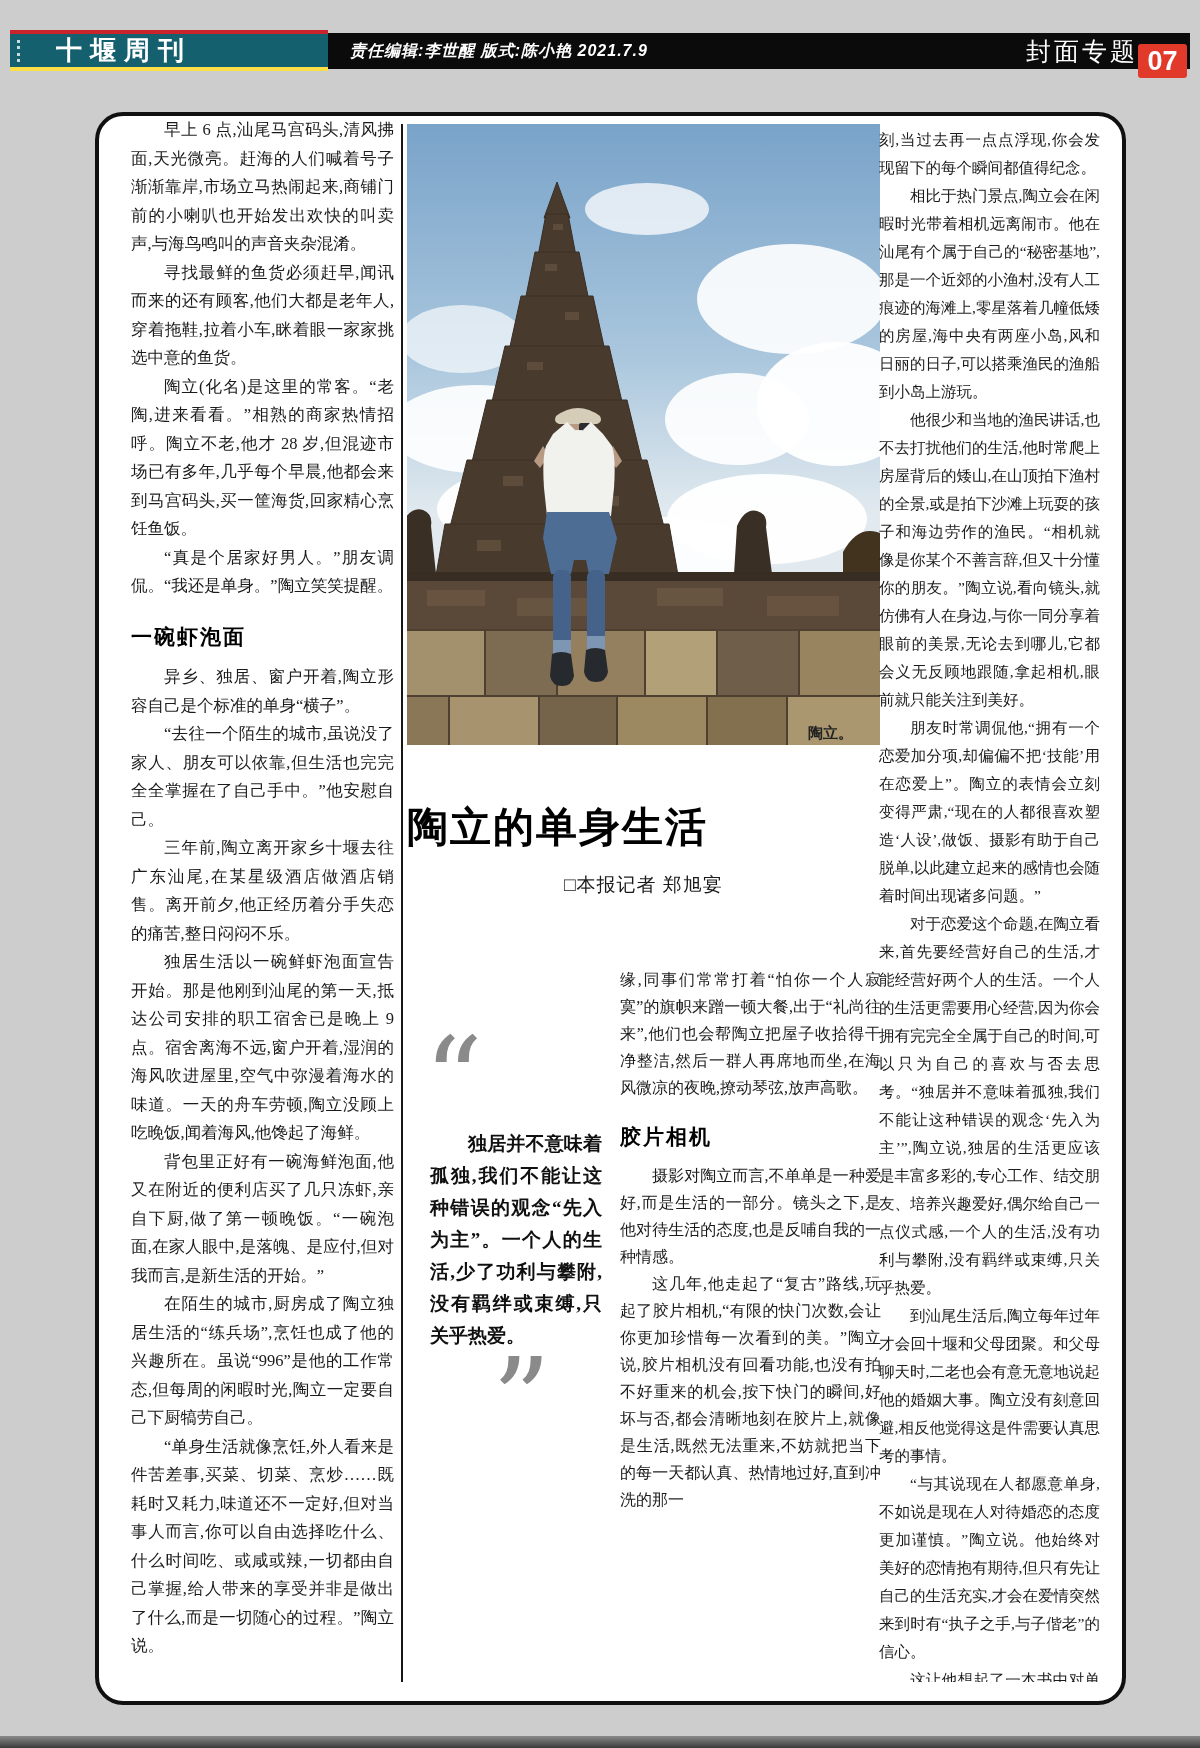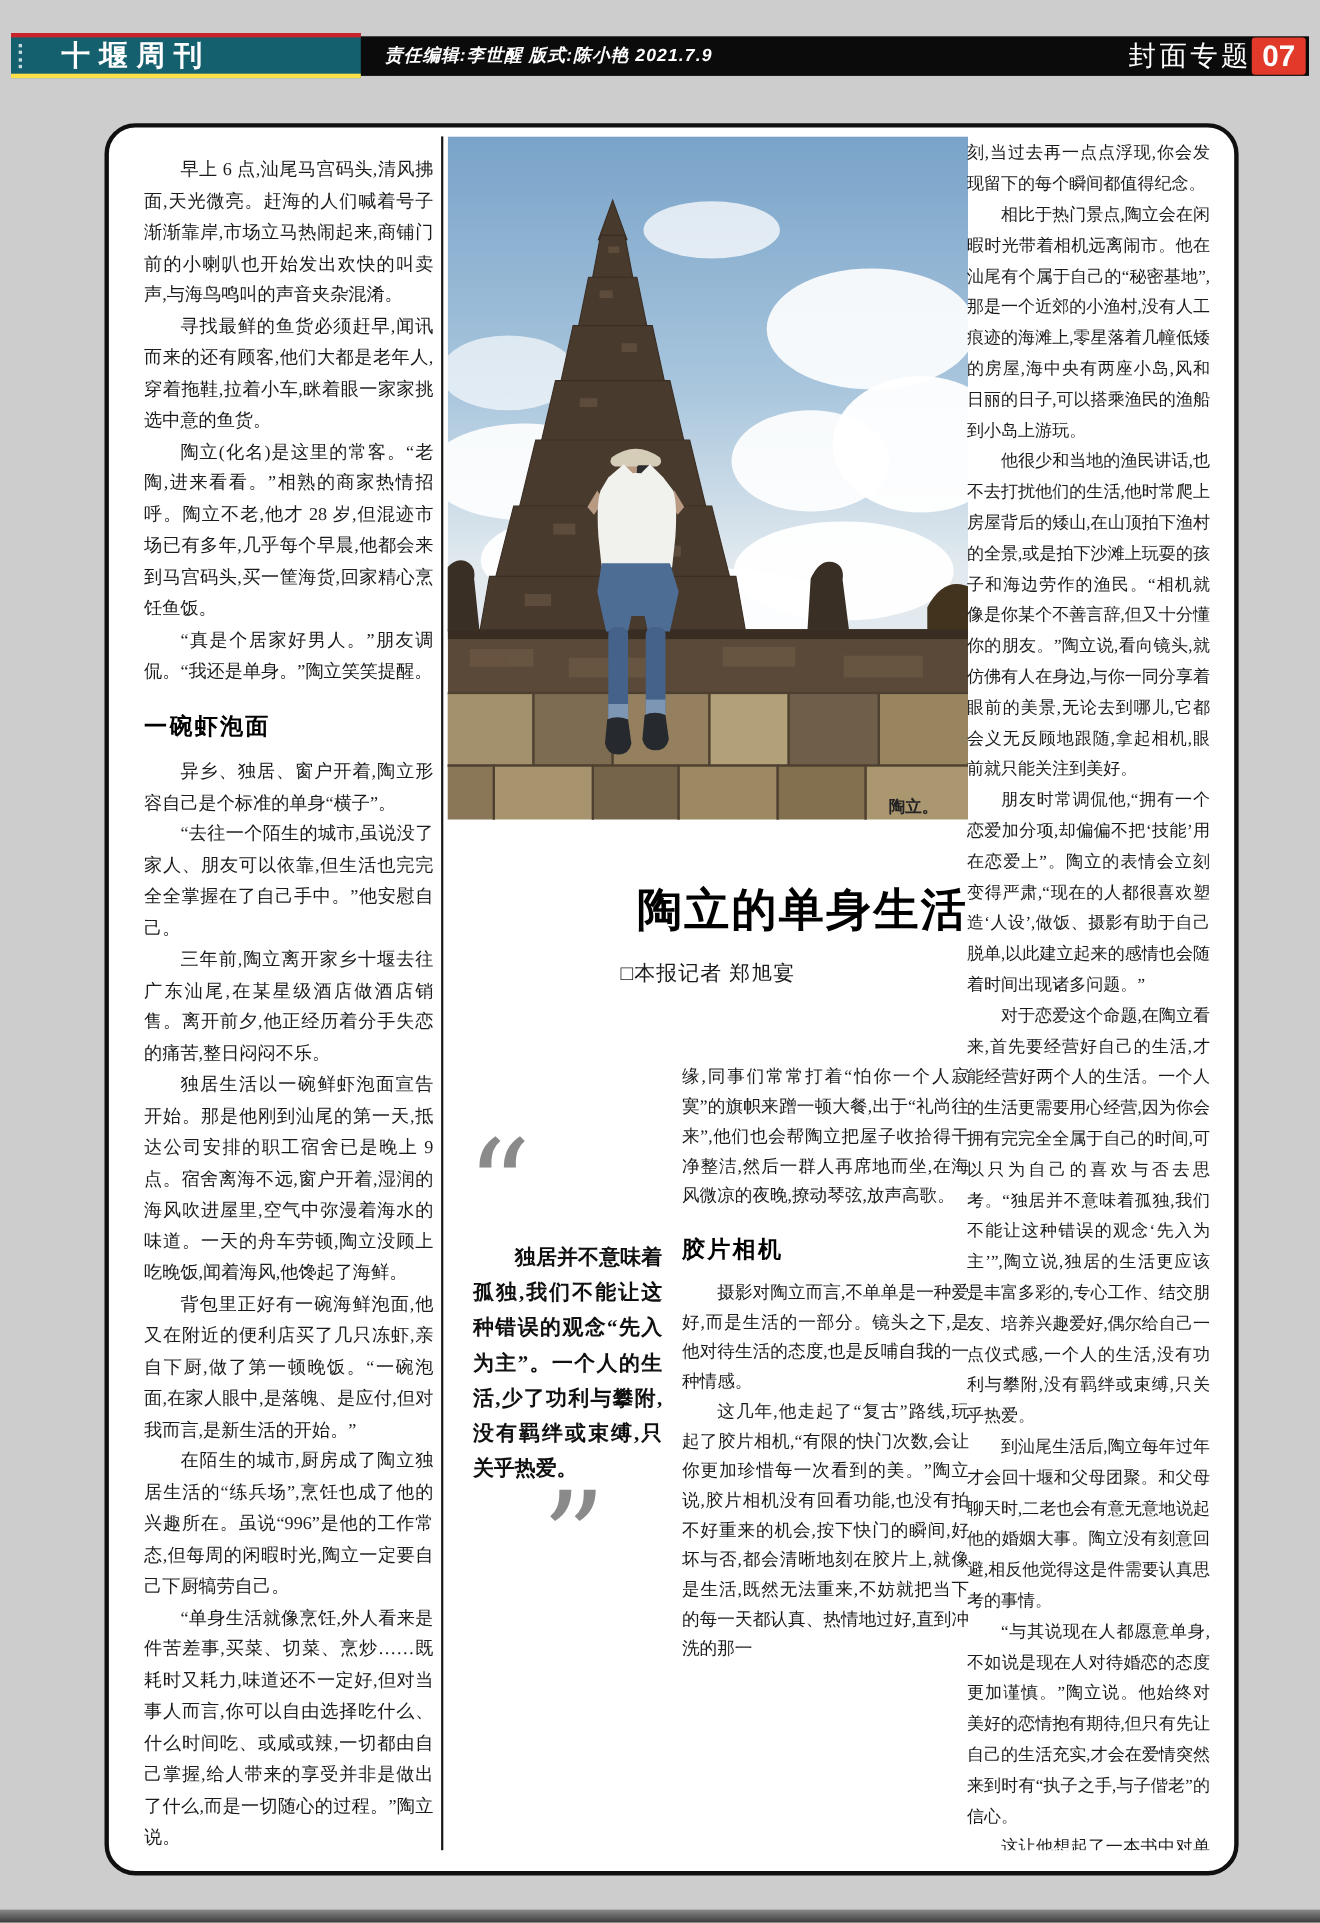--- a/index.html
+++ b/index.html
@@ -13,42 +13,42 @@
              letter-spacing:8px;padding-left:46px;font-family:"Liberation Serif","DejaVu Serif",serif;}
   .logo-marks{position:absolute;left:7px;top:6px;width:4px;height:22px;
               display:flex;flex-direction:column;justify-content:space-between;}
   .logo-marks i{display:block;width:3px;height:3px;background:#e8f2f4;opacity:.85;}
   .editor-line{position:absolute;left:340px;top:0;line-height:36px;color:#fff;
                font-family:"Liberation Sans","DejaVu Sans",sans-serif;
                font-style:italic;font-weight:bold;font-size:16px;letter-spacing:1px;}
   .section-label{position:absolute;right:52px;top:0;line-height:36px;color:#fff;
                  font-family:"Liberation Sans","DejaVu Sans",sans-serif;
                  font-weight:normal;font-size:25px;letter-spacing:3px;}
-  .page-num-box{position:absolute;right:3px;top:1px;width:49px;height:34px;background:#e23a2a;
+  .page-num-box{position:absolute;right:3px;top:11px;width:49px;height:34px;background:#e23a2a;
                 border-radius:3px;color:#fff;font-family:"Liberation Sans","DejaVu Sans",sans-serif;
                 font-weight:bold;font-size:27px;text-align:center;line-height:34px;}
   
   .frame{position:absolute;left:95px;top:112px;width:1023px;height:1585px;background:#fff;
          border:4px solid #101010;border-radius:28px;}
   
   .col{position:absolute;overflow:hidden;color:#1b1b1b;}
-  .col-left{left:131px;top:140px;width:263px;height:1550px;font-size:16.5px;line-height:28.5px;}
+  .col-left{left:131px;top:116px;width:263px;height:1550px;font-size:16.5px;line-height:28.5px;}
   .col-mid{left:620px;top:966px;width:261px;height:716px;font-size:16px;line-height:27px;}
   .col-right{left:879px;top:126px;width:221px;height:1556px;font-size:15.5px;line-height:28px;}
   .para{margin:0;text-indent:2em;text-align:justify;}
   .para.flush{text-indent:0;}
   .section-heading{font-family:"Liberation Sans","DejaVu Sans",sans-serif;font-weight:bold;
                    font-size:21px;color:#000;letter-spacing:2px;margin:22px 0 12px;}
   .vline{position:absolute;left:401px;top:124px;width:2px;height:1558px;background:#161616;}
   
   .photo-wrap{position:absolute;left:407px;top:124px;width:473px;height:621px;line-height:0;}
   .photo-caption{position:absolute;left:407px;top:724px;width:446px;text-align:right;
                  font-family:"Liberation Sans","DejaVu Sans",sans-serif;
                  font-weight:bold;font-size:15px;color:#222;}
-  .article-title{position:absolute;left:407px;top:800px;width:473px;text-align:right;
+  .article-title{position:absolute;left:407px;top:800px;width:473px;text-align:left;
                  font-weight:bold;font-size:41px;letter-spacing:2px;color:#000;}
   .article-byline{position:absolute;left:407px;top:872px;width:473px;text-align:center;
                   font-family:"Liberation Sans","DejaVu Sans",sans-serif;
                   font-size:19px;color:#1a1a1a;letter-spacing:1px;}
   
   .pq-mark{position:absolute;font-size:115px;line-height:1;color:#8a8a8a;
            font-family:"DejaVu Serif","Liberation Serif",serif;}
   .pq-open{left:424px;top:1022px;}
   .pq-close{left:492px;top:1342px;}
   .pq-text{position:absolute;left:430px;top:1128px;width:172px;font-weight:bold;

